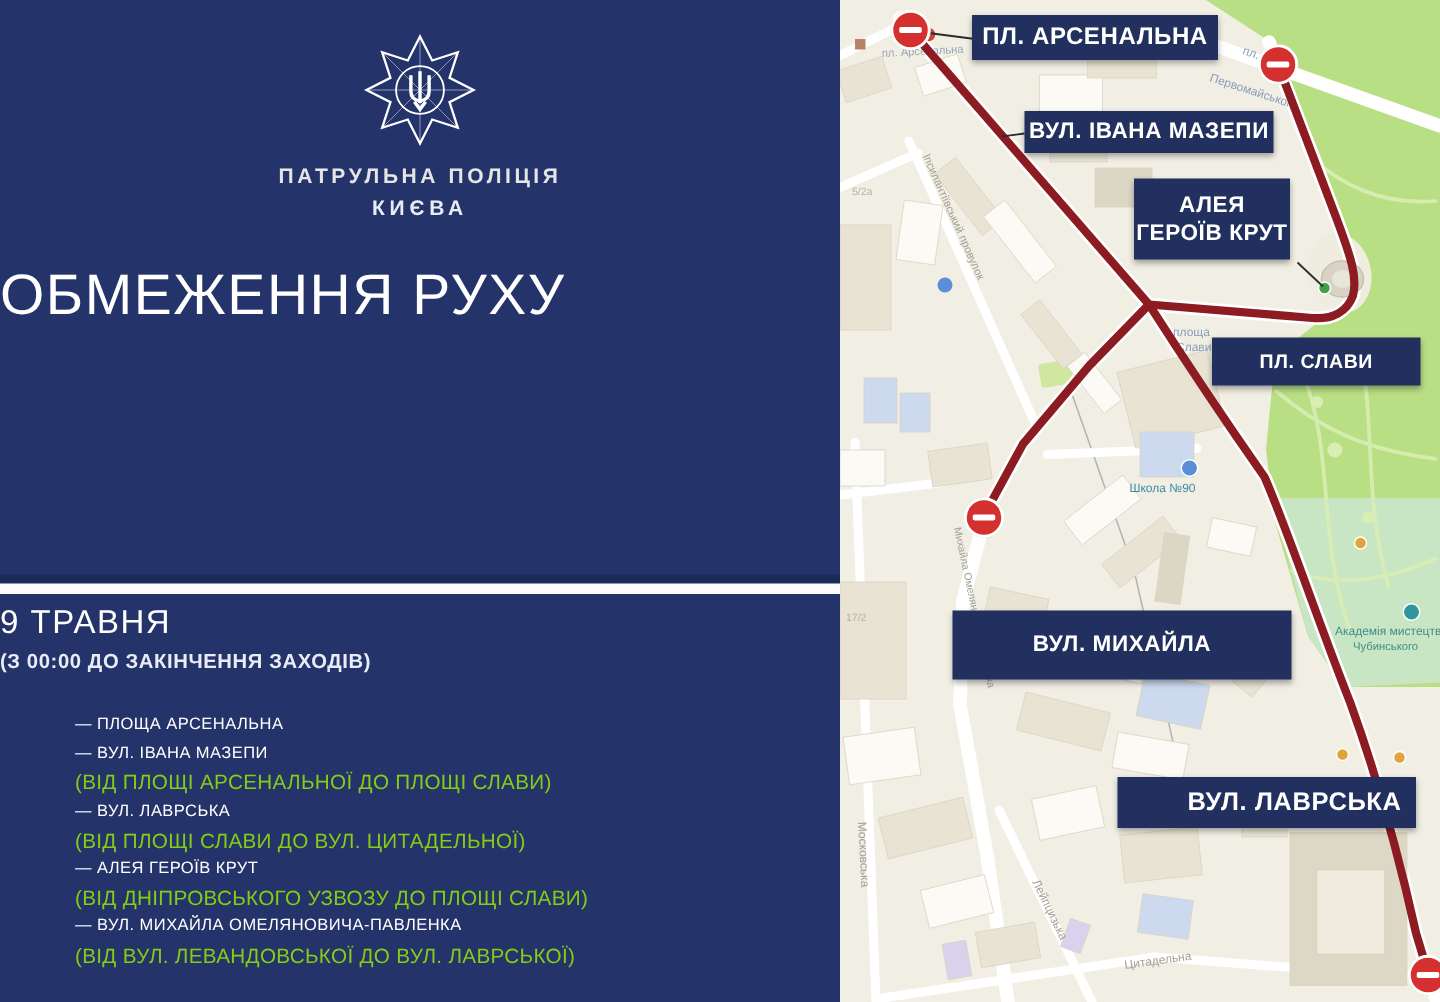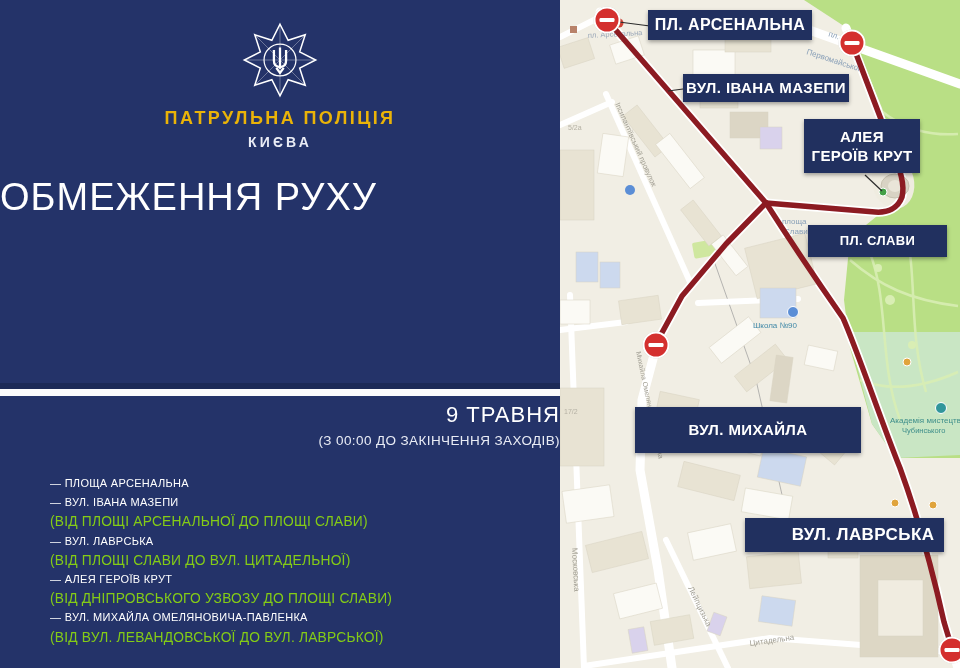--- a/index.html
+++ b/index.html
@@ -3,43 +3,43 @@
 <meta charset="utf-8">
 <style>
   html,body{margin:0;padding:0;}
   body{width:960px;height:668px;overflow:hidden;position:relative;
        font-family:"Liberation Sans","DejaVu Sans",sans-serif;background:#f1eee4;}
   .stage{position:absolute;inset:0;width:960px;height:668px;}
 
   
   .panel{position:absolute;left:0;top:0;width:560px;height:668px;background:#243369;color:#fff;}
   .badge-wrap{position:absolute;left:0;top:22px;width:560px;text-align:center;}
-  .org-line{margin-top:6px;font-size:18px;font-weight:700;letter-spacing:2.4px;color:#eab308;}
+  .org-line{margin-top:6px;font-size:14px;font-weight:700;letter-spacing:2.4px;color:#e5e5e5;}
   .city-line{margin-top:5px;font-size:14px;font-weight:700;letter-spacing:3.2px;color:#e9ecf5;}
   .headline{position:absolute;left:0;top:176px;width:560px;text-align:left;
             font-size:38px;font-weight:400;letter-spacing:1px;color:#ffffff;}
   .dark-band{position:absolute;left:0;top:383px;width:560px;height:6px;background:#1c2a57;}
   .white-stripe{position:absolute;left:0;top:389px;width:560px;height:7px;background:#fbfbfd;}
-  .sched{position:absolute;left:0;top:402px;width:560px;text-align:right;}
+  .sched{position:absolute;left:0;top:402px;width:560px;text-align:left;}
   .sched-date{font-size:22px;font-weight:500;letter-spacing:1px;}
-  .sched-note{margin-top:5px;font-size:13.5px;font-weight:400;letter-spacing:.4px;color:#e9ecf5;}
+  .sched-note{margin-top:5px;font-size:13.5px;font-weight:700;letter-spacing:.4px;color:#e9ecf5;}
   .rlist{position:absolute;left:50px;top:474px;width:480px;line-height:19.2px;}
   .r-street{font-size:11px;font-weight:400;letter-spacing:.3px;}
   .r-detail{font-size:13.8px;font-weight:400;letter-spacing:.2px;color:#84cc16;}
 
   
   .map{position:absolute;left:560px;top:0;width:400px;height:668px;background:#f1eee4;}
   .map svg{position:absolute;left:0;top:0;}
   .callout{position:absolute;background:#21305f;color:#fff;font-weight:700;
            display:flex;flex-direction:column;align-items:center;justify-content:center;
            text-align:center;letter-spacing:.4px;box-shadow:0 2px 4px rgba(0,0,0,.35);}
   .callout span{display:block;line-height:1.3;}
   .co1{left:88px;top:10px;width:164px;height:30px;font-size:16px;}
   .co2{left:123px;top:74px;width:166px;height:28px;font-size:15px;}
-  .co3{left:196px;top:119px;width:116px;height:54px;font-size:15px;margin-left:48px;}
+  .co3{left:196px;top:119px;width:104px;height:54px;font-size:15px;}
   .co4{left:248px;top:225px;width:139px;height:32px;font-size:13px;}
   .co5{left:75px;top:407px;width:226px;height:46px;font-size:15px;}
   .co6{left:185px;top:518px;width:162px;height:34px;font-size:17px;padding-left:37px;}
 </style>
 </head>
 <body>
 
 <div class="stage">
 
   <div class="panel">

